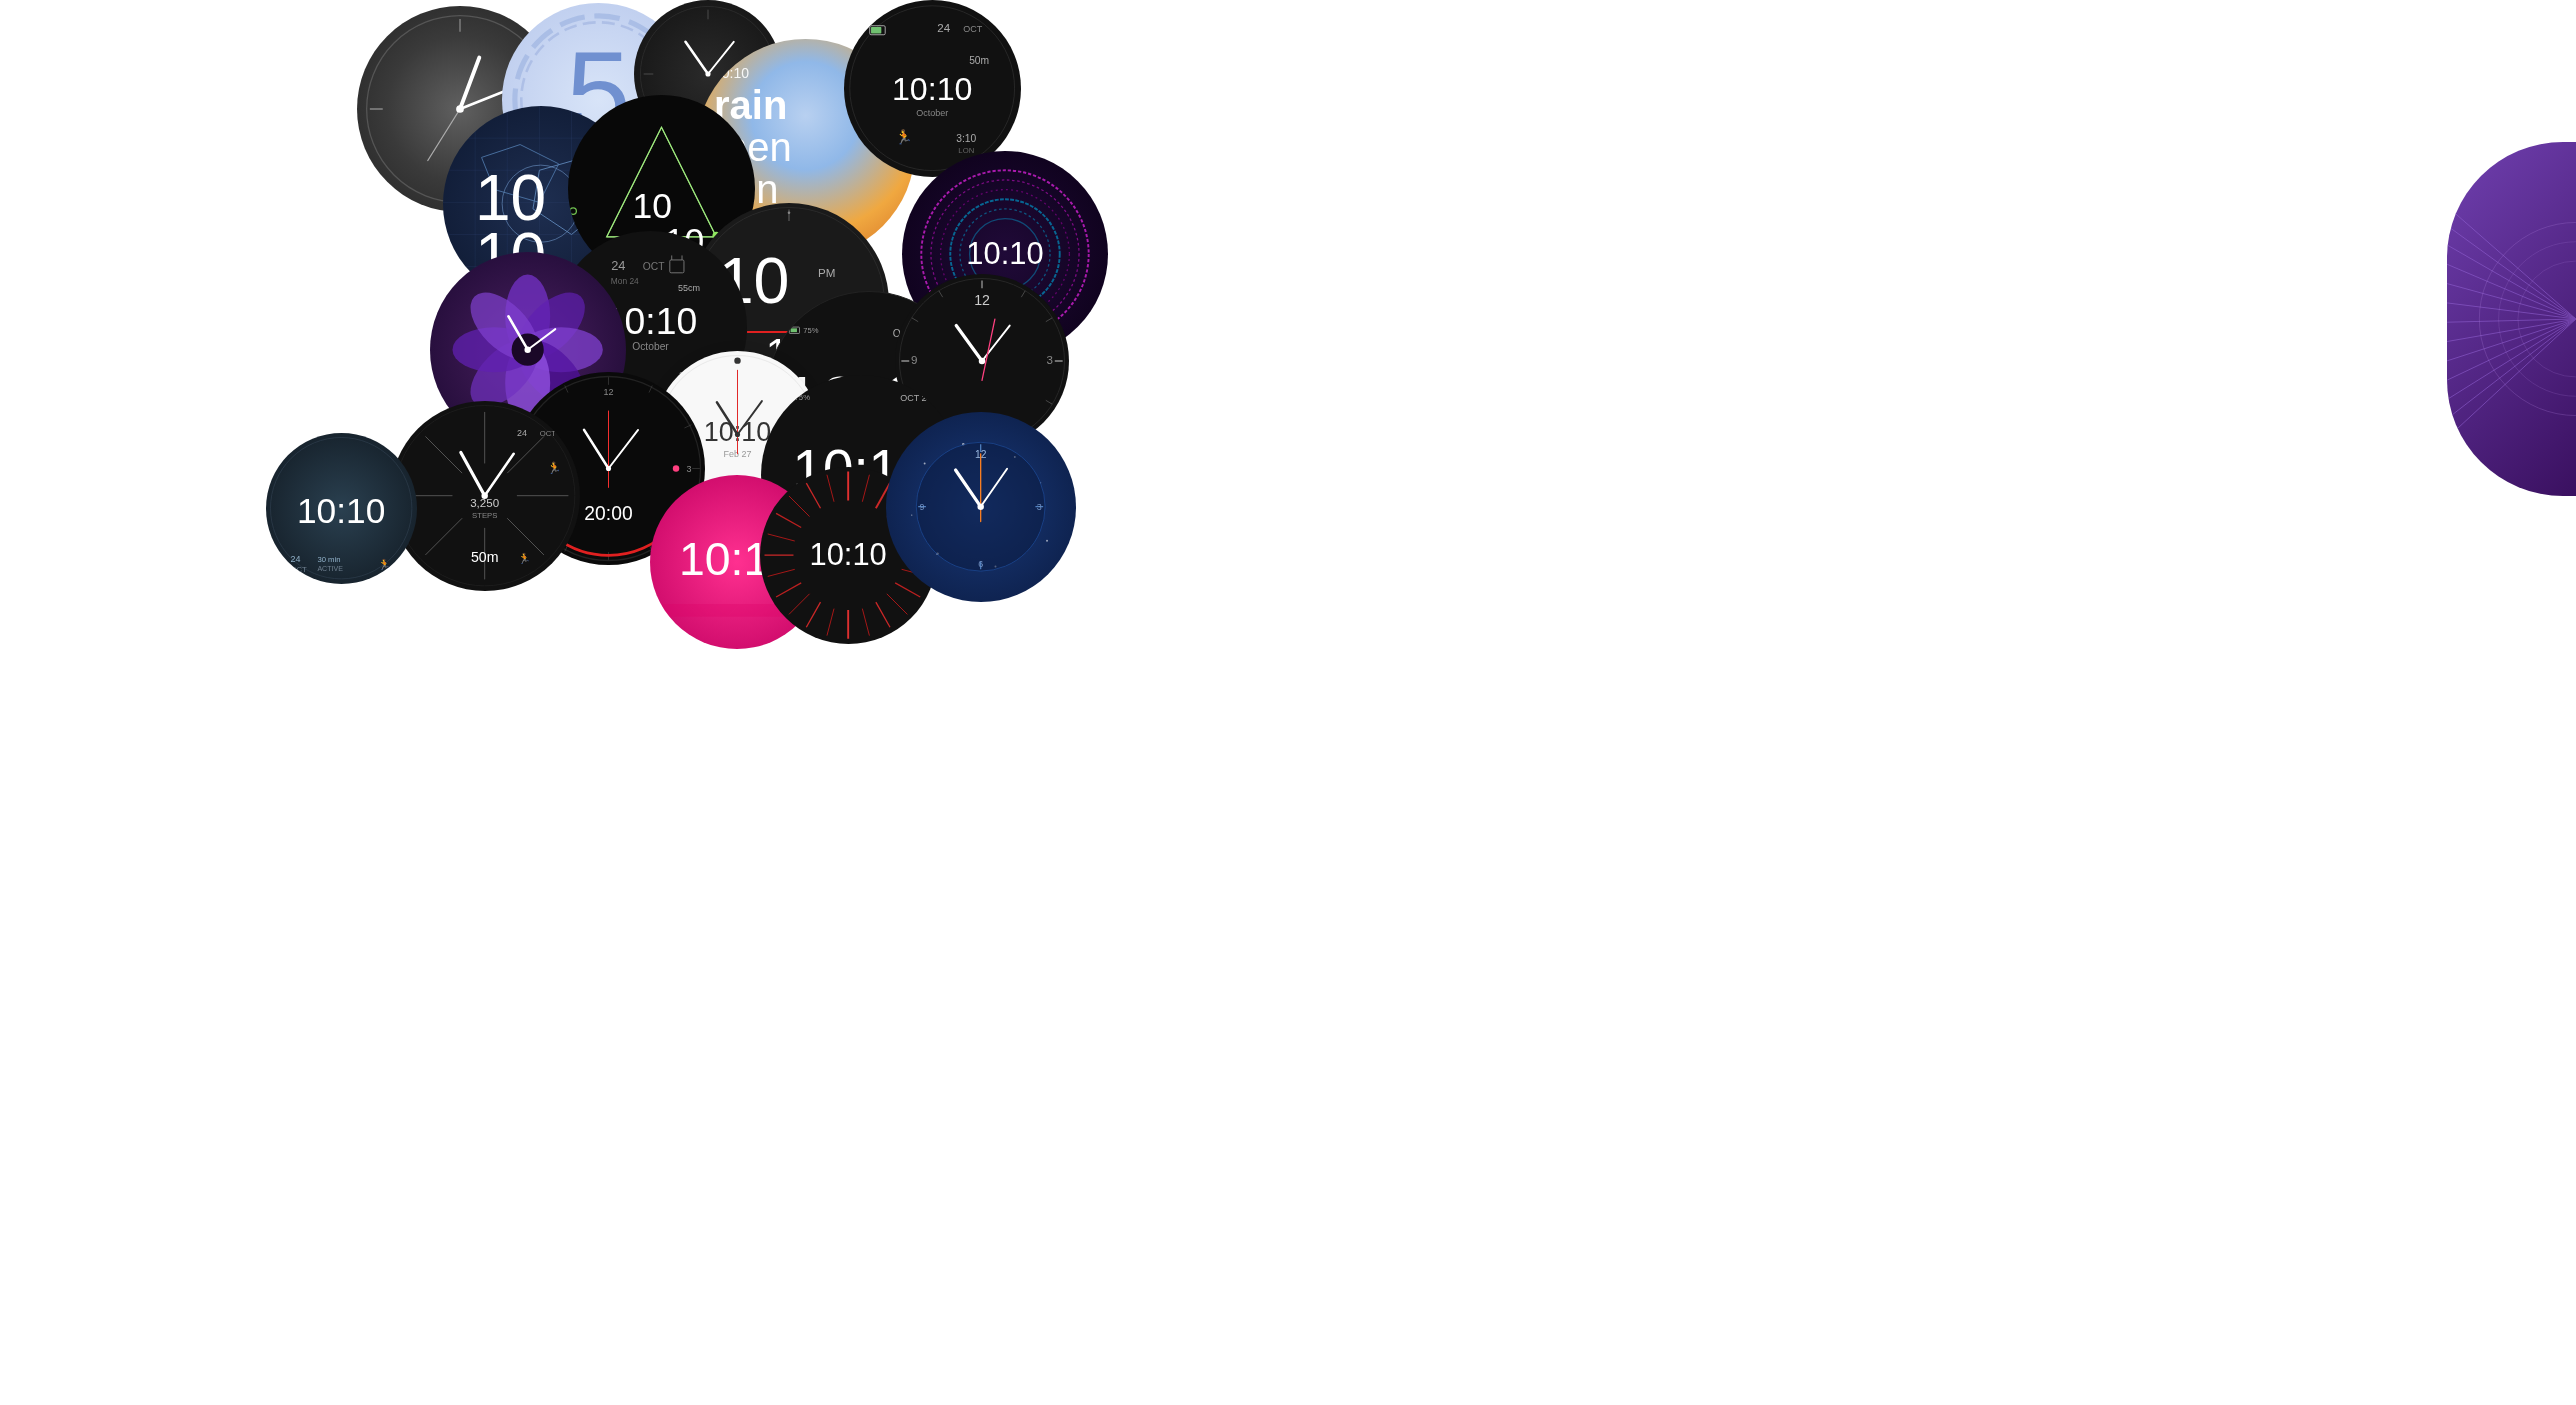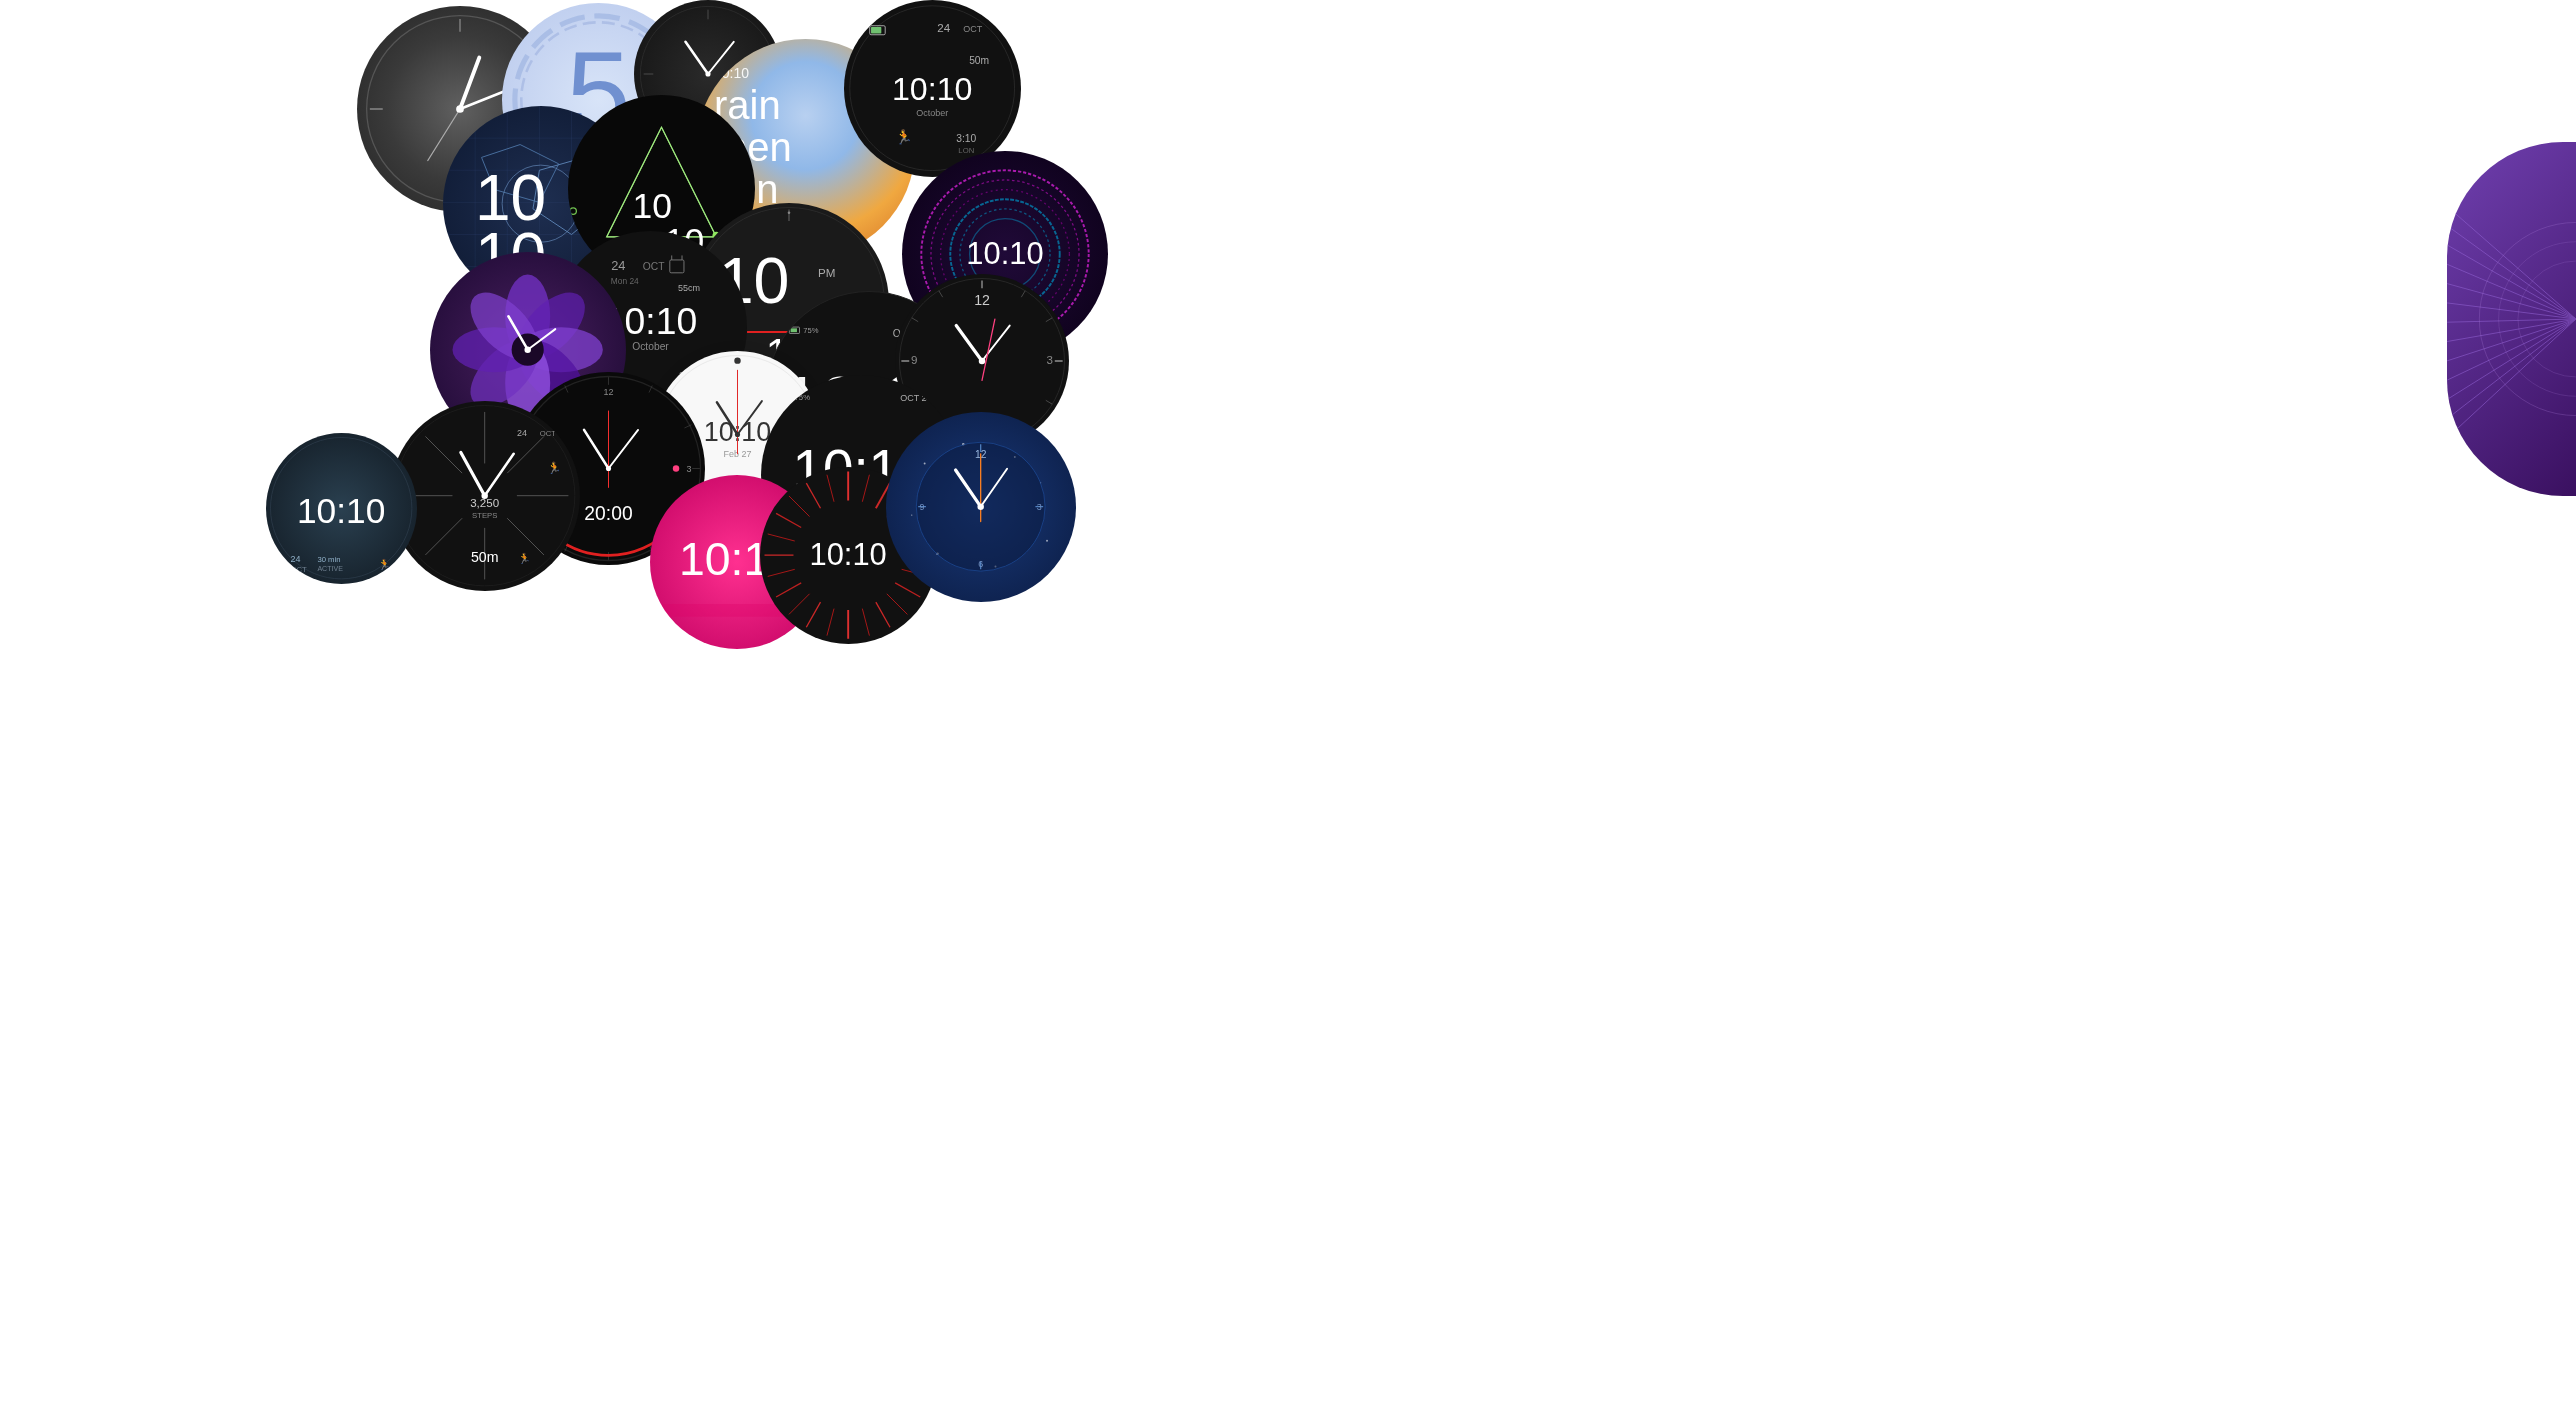--- a/index.html
+++ b/index.html
@@ -78,21 +78,21 @@
     <line x1="115" y1="115" x2="80" y2="65" stroke="white" stroke-width="4" stroke-linecap="round"></line>
 
     <line x1="115" y1="115" x2="155" y2="65" stroke="white" stroke-width="3" stroke-linecap="round"></line>
     <circle cx="115" cy="115" r="4" fill="white"></circle>
   </svg>
 </div>
 
 <div class="watch-face" style="width:219px;height:219px;left:696px;top:39px;background:radial-gradient(circle at 50% 35%, #b8d0f0 0%, #90b8e8 30%, #f0a840 65%, #d06820 100%);">
   <div style="position:absolute;top:26px;left:18px;color:white;">
     <div style="font-size:14px;font-weight:400;opacity:0.9;margin-bottom:3.2px;">10:10</div>
-    <div style="font-size:40px;font-weight:400;line-height:1.05;">rain</div>
+    <div style="font-size:40px;font-weight:700;line-height:1.05;">rain</div>
     <div style="font-size:40px;font-weight:300;line-height:1.05;">then</div>
     <div style="font-size:40px;font-weight:300;line-height:1.05;">sun</div>
   </div>
 </div>
 
 <div class="watch-face" style="width:196px;height:196px;left:443px;top:106px;background:radial-gradient(circle, #1e2e50 0%, #0d1830 100%);">
   <svg viewBox="0 0 305 305" class="clock-svg">
 
     <g stroke="#3a5080" stroke-width="0.5" opacity="0.6">
       <line x1="50" y1="0" x2="50" y2="305"></line>

